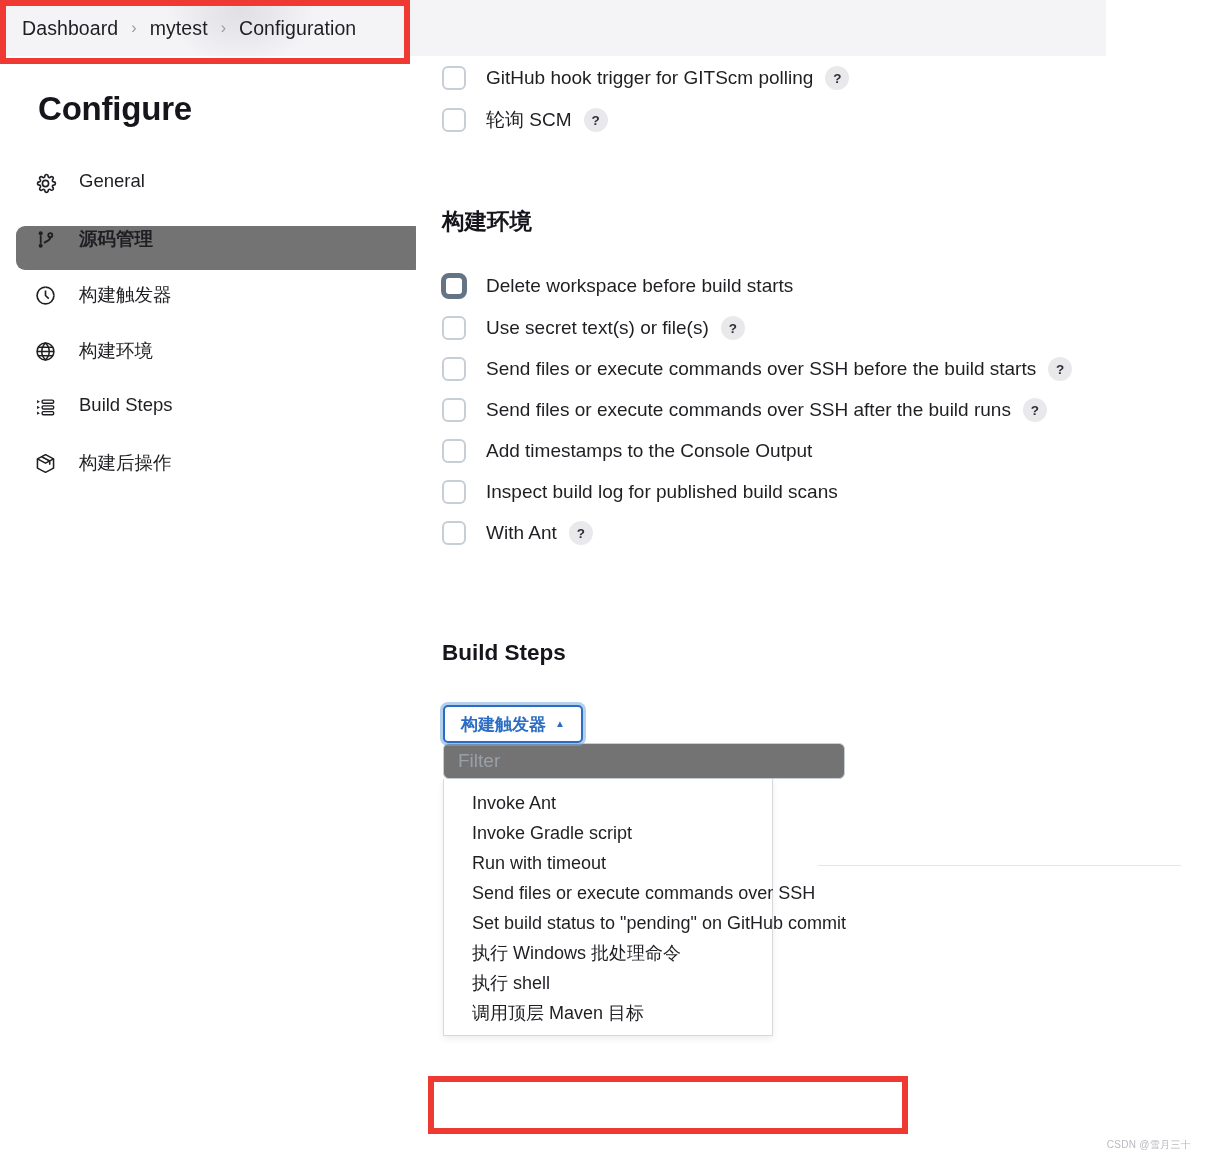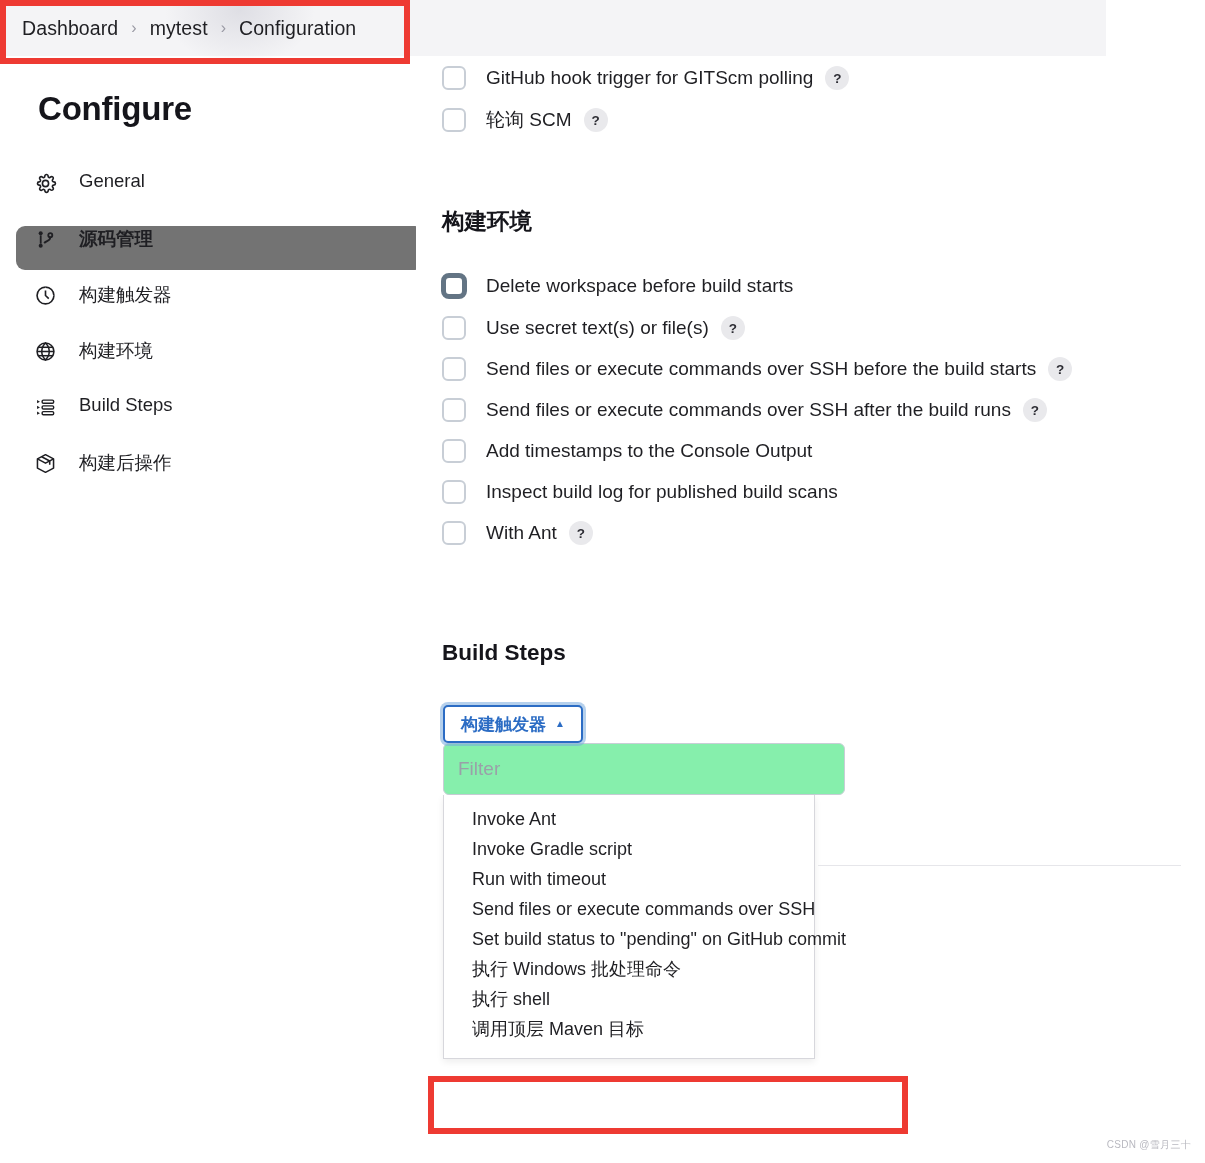--- a/index.html
+++ b/index.html
@@ -199,40 +199,40 @@
   }
   .dd-caret {
     margin-left: 9px;
     font-size: 10px;
     line-height: 1;
     color: #2b6cc4;
   }
   .filter-input {
     display: block;
     width: 402px;
-    height: 52px;
+    height: 36px;
     box-sizing: border-box;
     border: 1px solid #c8ced6;
     border-radius: 6px;
-    background: #86efac;
+    background: #737373;
     font-size: 19px;
     color: #1f1f23;
     padding: 0 14px;
     outline: none;
     font-family: inherit;
   }
   .filter-input::placeholder { color: #9aa0a8; }
 
   .dd-menu {
-    width: 372px;
+    width: 330px;
     background: #fff;
     border: 1px solid #d7d7dc;
     border-top: none;
     box-sizing: border-box;
-    padding: 9px 0 14px 0;
+    padding: 9px 0 7px 0;
     box-shadow: 0 3px 7px rgba(0,0,0,.07);
   }
   .dd-item {
     font-size: 18px;
     color: #1f1f23;
     line-height: 30px;
     height: 30px;
     padding-left: 28px;
     white-space: nowrap;
     cursor: pointer;

